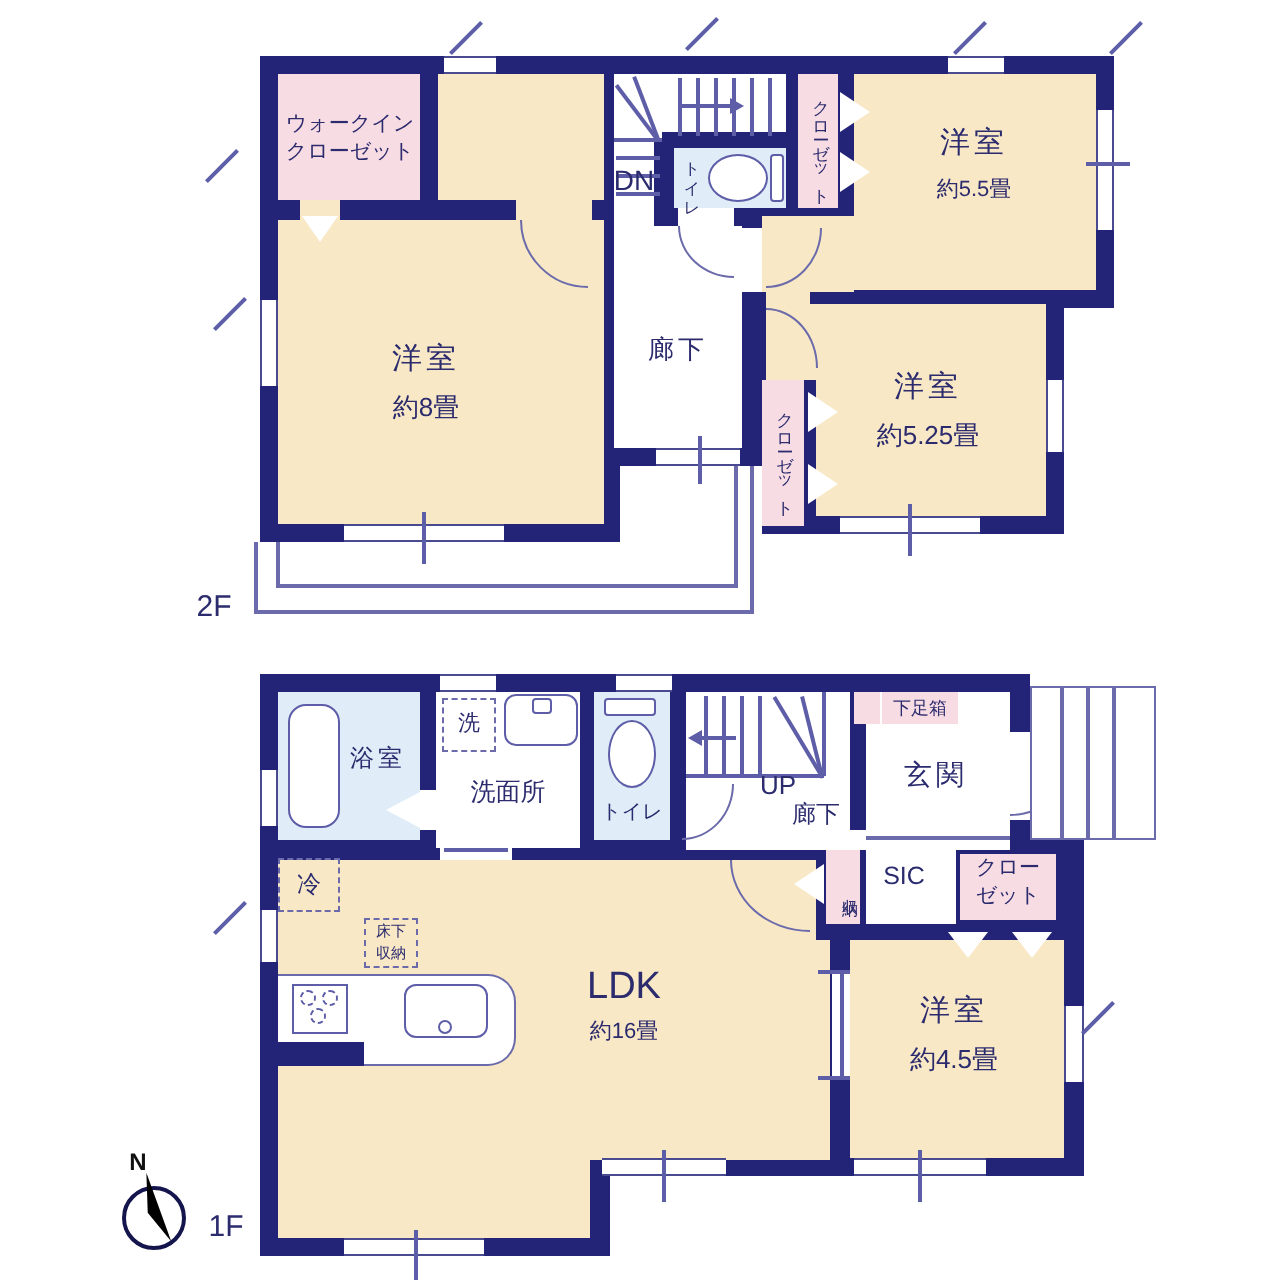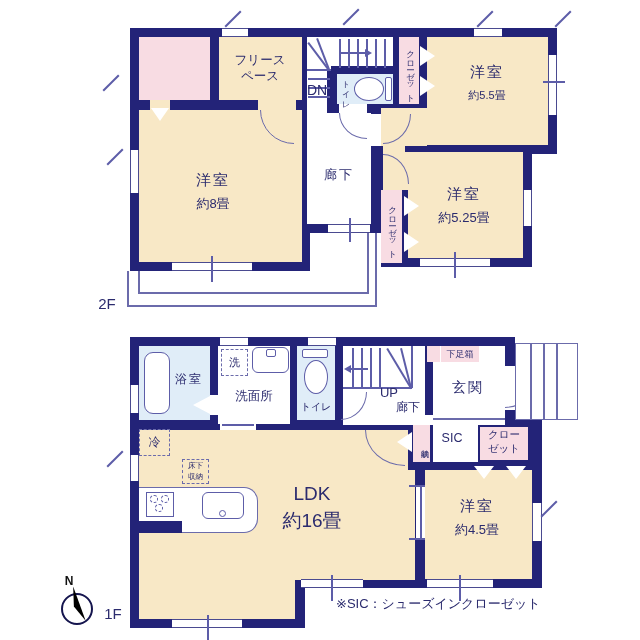--- a/index.html
+++ b/index.html
@@ -113,23 +113,23 @@
   <div class="abs vent" style="left:110px;top:72px"></div>
   <div class="abs vent" style="left:114px;top:146px"></div>
 
   <div class="abs thin" style="left:127px;top:271px;width:2px;height:36px"></div>
   <div class="abs thin" style="left:127px;top:305px;width:250px;height:2px"></div>
   <div class="abs thin" style="left:375px;top:233px;width:2px;height:74px"></div>
   <div class="abs thin" style="left:138px;top:271px;width:1.5px;height:23px"></div>
   <div class="abs thin" style="left:138px;top:292px;width:231px;height:1.5px"></div>
   <div class="abs thin" style="left:367px;top:233px;width:1.5px;height:61px"></div>
 
-  <div class="abs lbl" style="left:220px;top:52px;width:80px;font-size:12.5px">
-    <span>フリース</span><br>
-    <span>ペース</span>
+  <div class="abs lbl" style="left:140px;top:56px;width:70px;font-size:10.5px">
+    <span>ウォークイン</span><br>
+    <span>クローゼット</span>
   </div>
   <div class="abs lbl" style="left:300px;top:81px;width:34px;font-size:14px">DN</div>
   <div class="abs lbl vlbl" style="left:338px;top:75px;width:12px;height:29px;font-size:8px">トイレ</div>
   <div class="abs lbl vlbl" style="left:402px;top:40px;width:14px;height:62px;font-size:8.5px">クローゼット</div>
   <div class="abs lbl ls2" style="left:447px;top:62px;width:80px;font-size:15px">洋室</div>
   <div class="abs lbl" style="left:447px;top:88px;width:80px;font-size:11px">約5.5畳</div>
   <div class="abs lbl ls2" style="left:314px;top:167px;width:50px;font-size:13px">廊下</div>
   <div class="abs lbl vlbl" style="left:384px;top:193px;width:14px;height:68px;font-size:8.5px">クローゼット</div>
   <div class="abs lbl ls2" style="left:173px;top:170px;width:80px;font-size:15px">洋室</div>
   <div class="abs lbl" style="left:173px;top:196px;width:80px;font-size:13px">約8畳</div>
@@ -248,24 +248,23 @@
   <div class="abs lbl" style="left:479px;top:428px;width:50px;font-size:10.5px">
     <span>クロー</span><br>
     <span>ゼット</span>
   </div>
   <div class="abs lbl" style="left:139px;top:429px;width:31px;height:27px;font-size:12px;line-height:27px">冷</div>
   <div class="abs lbl" style="left:182px;top:461px;width:27px;font-size:7.5px;line-height:1.4">
     <span>床下</span><br>
     <span>収納</span>
   </div>
   <div class="abs lbl" style="left:282px;top:482px;width:60px;font-size:19px">LDK</div>
-  <div class="abs lbl" style="left:282px;top:509px;width:60px;font-size:19px">約16畳</div>
+  <div class="abs lbl" style="left:282px;top:509px;width:60px;font-size:11px">約16畳</div>
   <div class="abs lbl ls2" style="left:437px;top:496px;width:80px;font-size:15px">洋室</div>
   <div class="abs lbl" style="left:437px;top:522px;width:80px;font-size:13px">約4.5畳</div>
   <div class="abs lbl" style="left:99px;top:604px;width:28px;font-size:15px">1F</div>
 
   <div class="abs" style="left:61px;top:593px;width:32px;height:32px;border:2px solid #15154e;border-radius:50%"></div>
   <div class="abs" style="left:70px;top:586px;width:14px;height:36px;background:#000;clip-path:polygon(45% 0,90% 100%,25% 55%);transform:rotate(-10deg)"></div>
   <div class="abs lbl" style="left:60px;top:574px;width:18px;font-size:12px;font-weight:700;color:#111">N</div>
 
-  <div class="abs lbl" style="left:336px;top:596px;width:230px;font-size:13px;text-align:left">※SIC：シューズインクローゼット</div>
 
 </div>
 
 </body></html>

